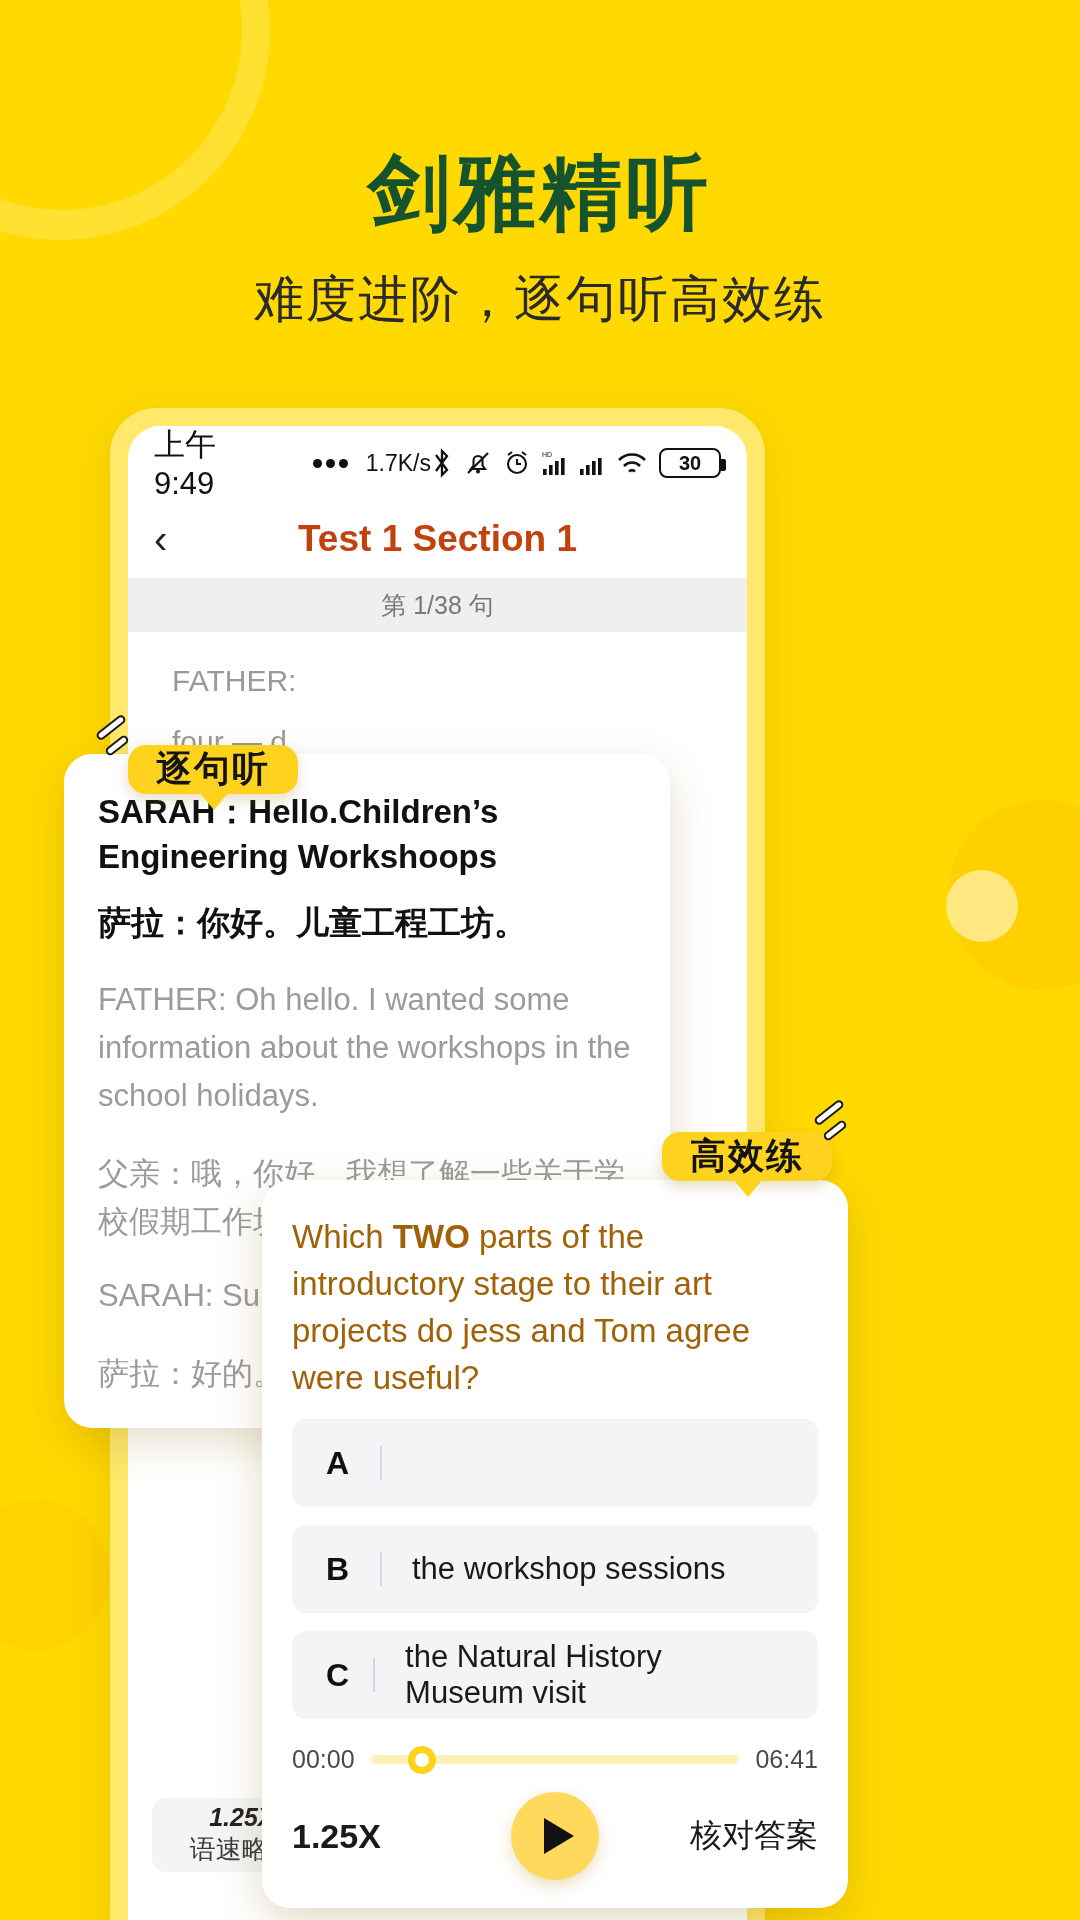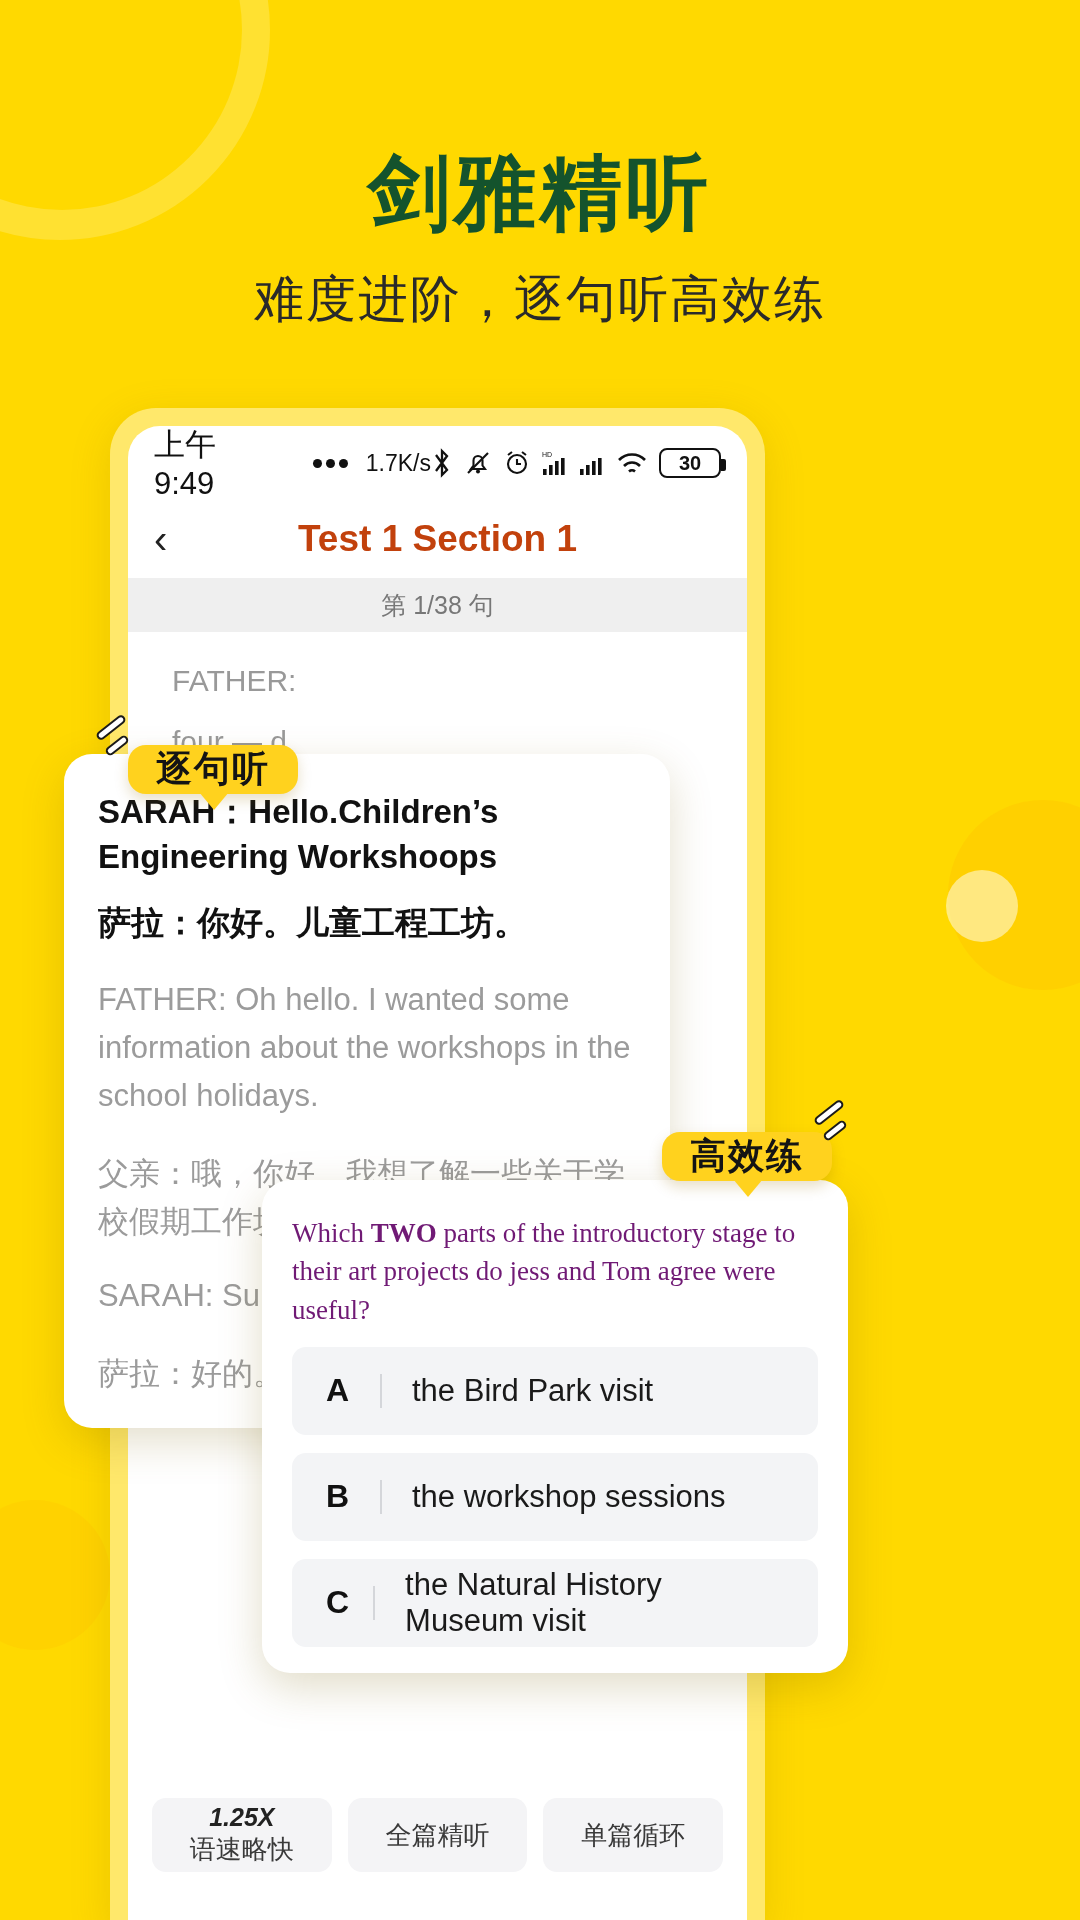--- a/index.html
+++ b/index.html
@@ -174,21 +174,21 @@
 
   
   .card-question{
     position:absolute; left:262px; top:1180px;
     width:586px; z-index:25;
     background:#FFFFFF; border-radius:28px;
     padding:34px 30px 26px 30px;
     box-shadow:0 14px 44px rgba(120,95,0,.22);
   }
   .q-text{
-    font-size:27px; color:#701a75; line-height:1.42;font-family:Liberation Serif, serif;
+    font-size:33px; color:#a16207; line-height:1.42;
   }
   .q-text b{ font-weight:800; }
   .opt{
     margin-top:18px; height:88px; background:#F3F4F6;
     border-radius:14px; display:flex; align-items:center;
     padding:0 34px;
   }
   .opt .k{ font-size:32px; font-weight:700; color:#111; width:44px;}
   .opt .bar{ width:2px; height:34px; background:#D4D6DA; margin:0 30px 0 10px;}
   .opt .v{ font-size:31px; color:#1A1A1A;}
@@ -346,26 +346,41 @@
 </div>
 
 <div class="card-question">
   <div class="q-text">
     <span>Which </span><b>TWO</b><span> parts of the introductory stage to their art projects do jess and Tom agree were useful?</span>
   </div>
 
   <div class="opt">
     <span class="k">A</span>
     <span class="bar"></span>
-    <span class="v">the Bird Park visit</span>
   </div>
   <div class="opt">
     <span class="k">B</span>
     <span class="bar"></span>
     <span class="v">the workshop sessions</span>
   </div>
   <div class="opt">
     <span class="k">C</span>
     <span class="bar"></span>
     <span class="v">the Natural  History Museum visit</span>
   </div>
 
+  <div class="player">
+    <div class="p-seek">
+      <span class="p-time">00:00</span>
+      <span class="p-track">
+        <span class="p-knob" id="knob" style="left: 14%;"></span>
+      </span>
+      <span class="p-time">06:41</span>
+    </div>
+    <div class="p-row">
+      <span class="p-speed">1.25X</span>
+      <span class="p-play">
+        <i></i>
+      </span>
+      <span class="p-check">核对答案</span>
+    </div>
+  </div>
 </div>
 
 </body></html>

